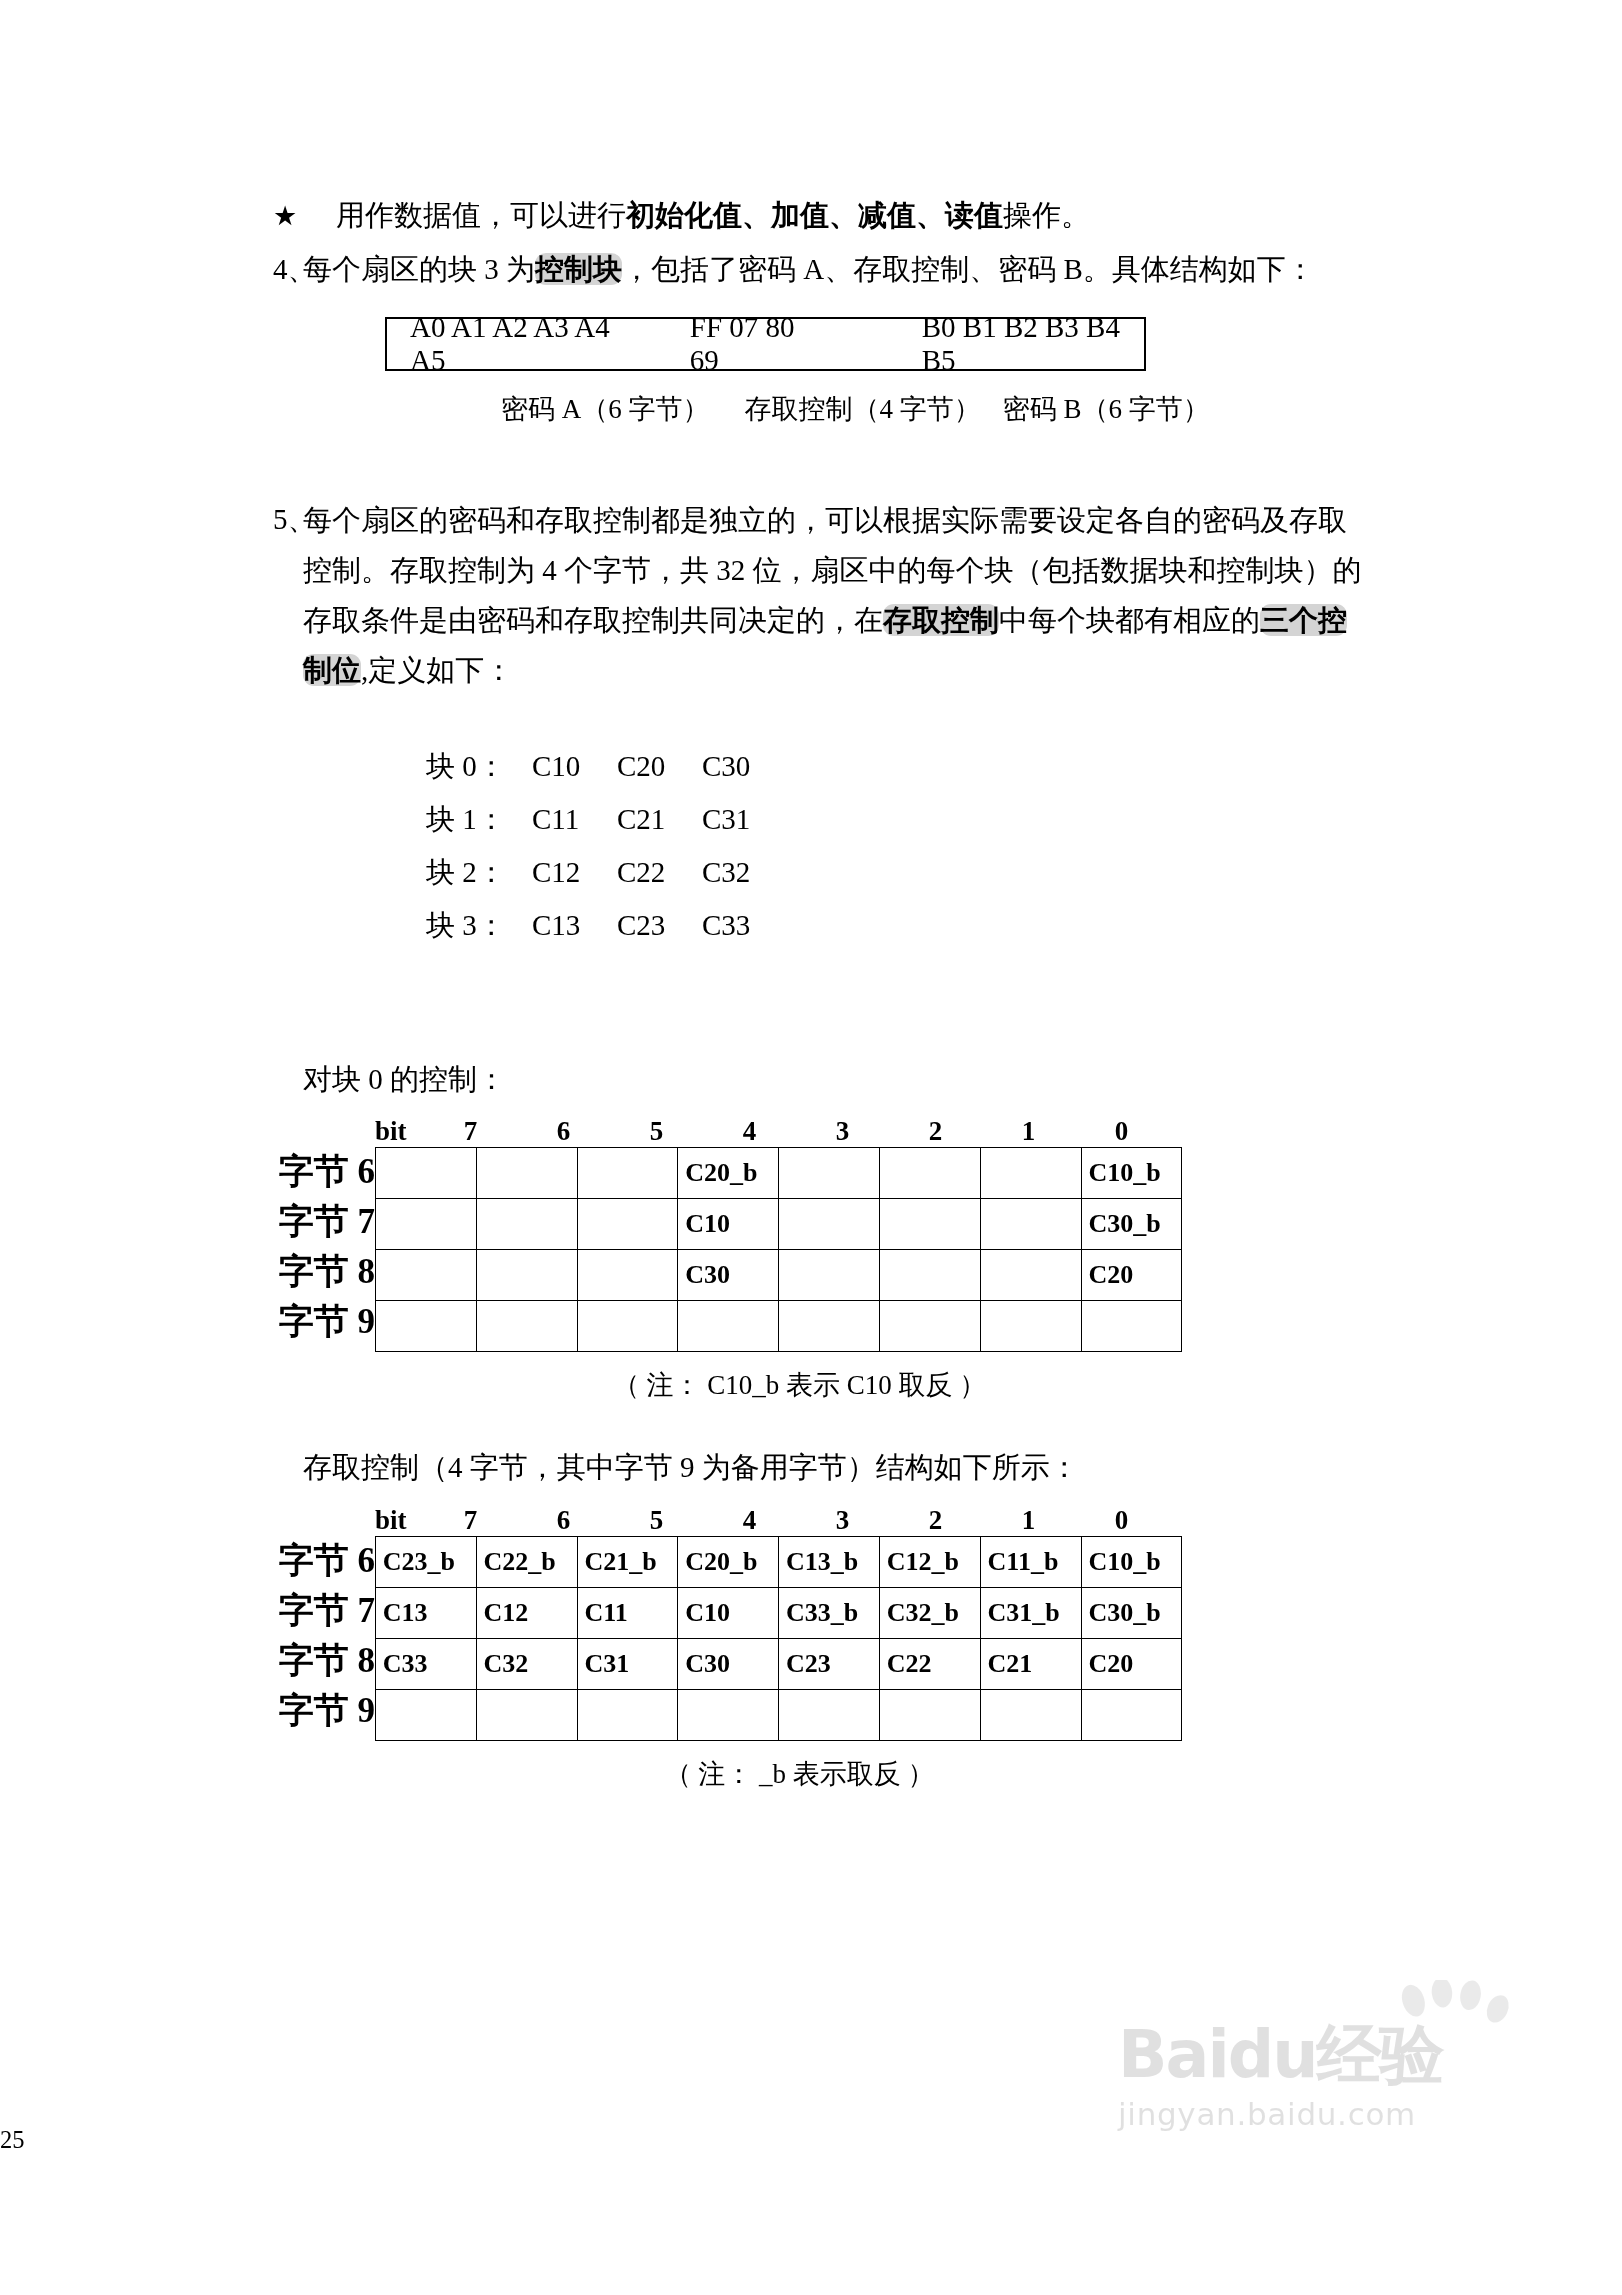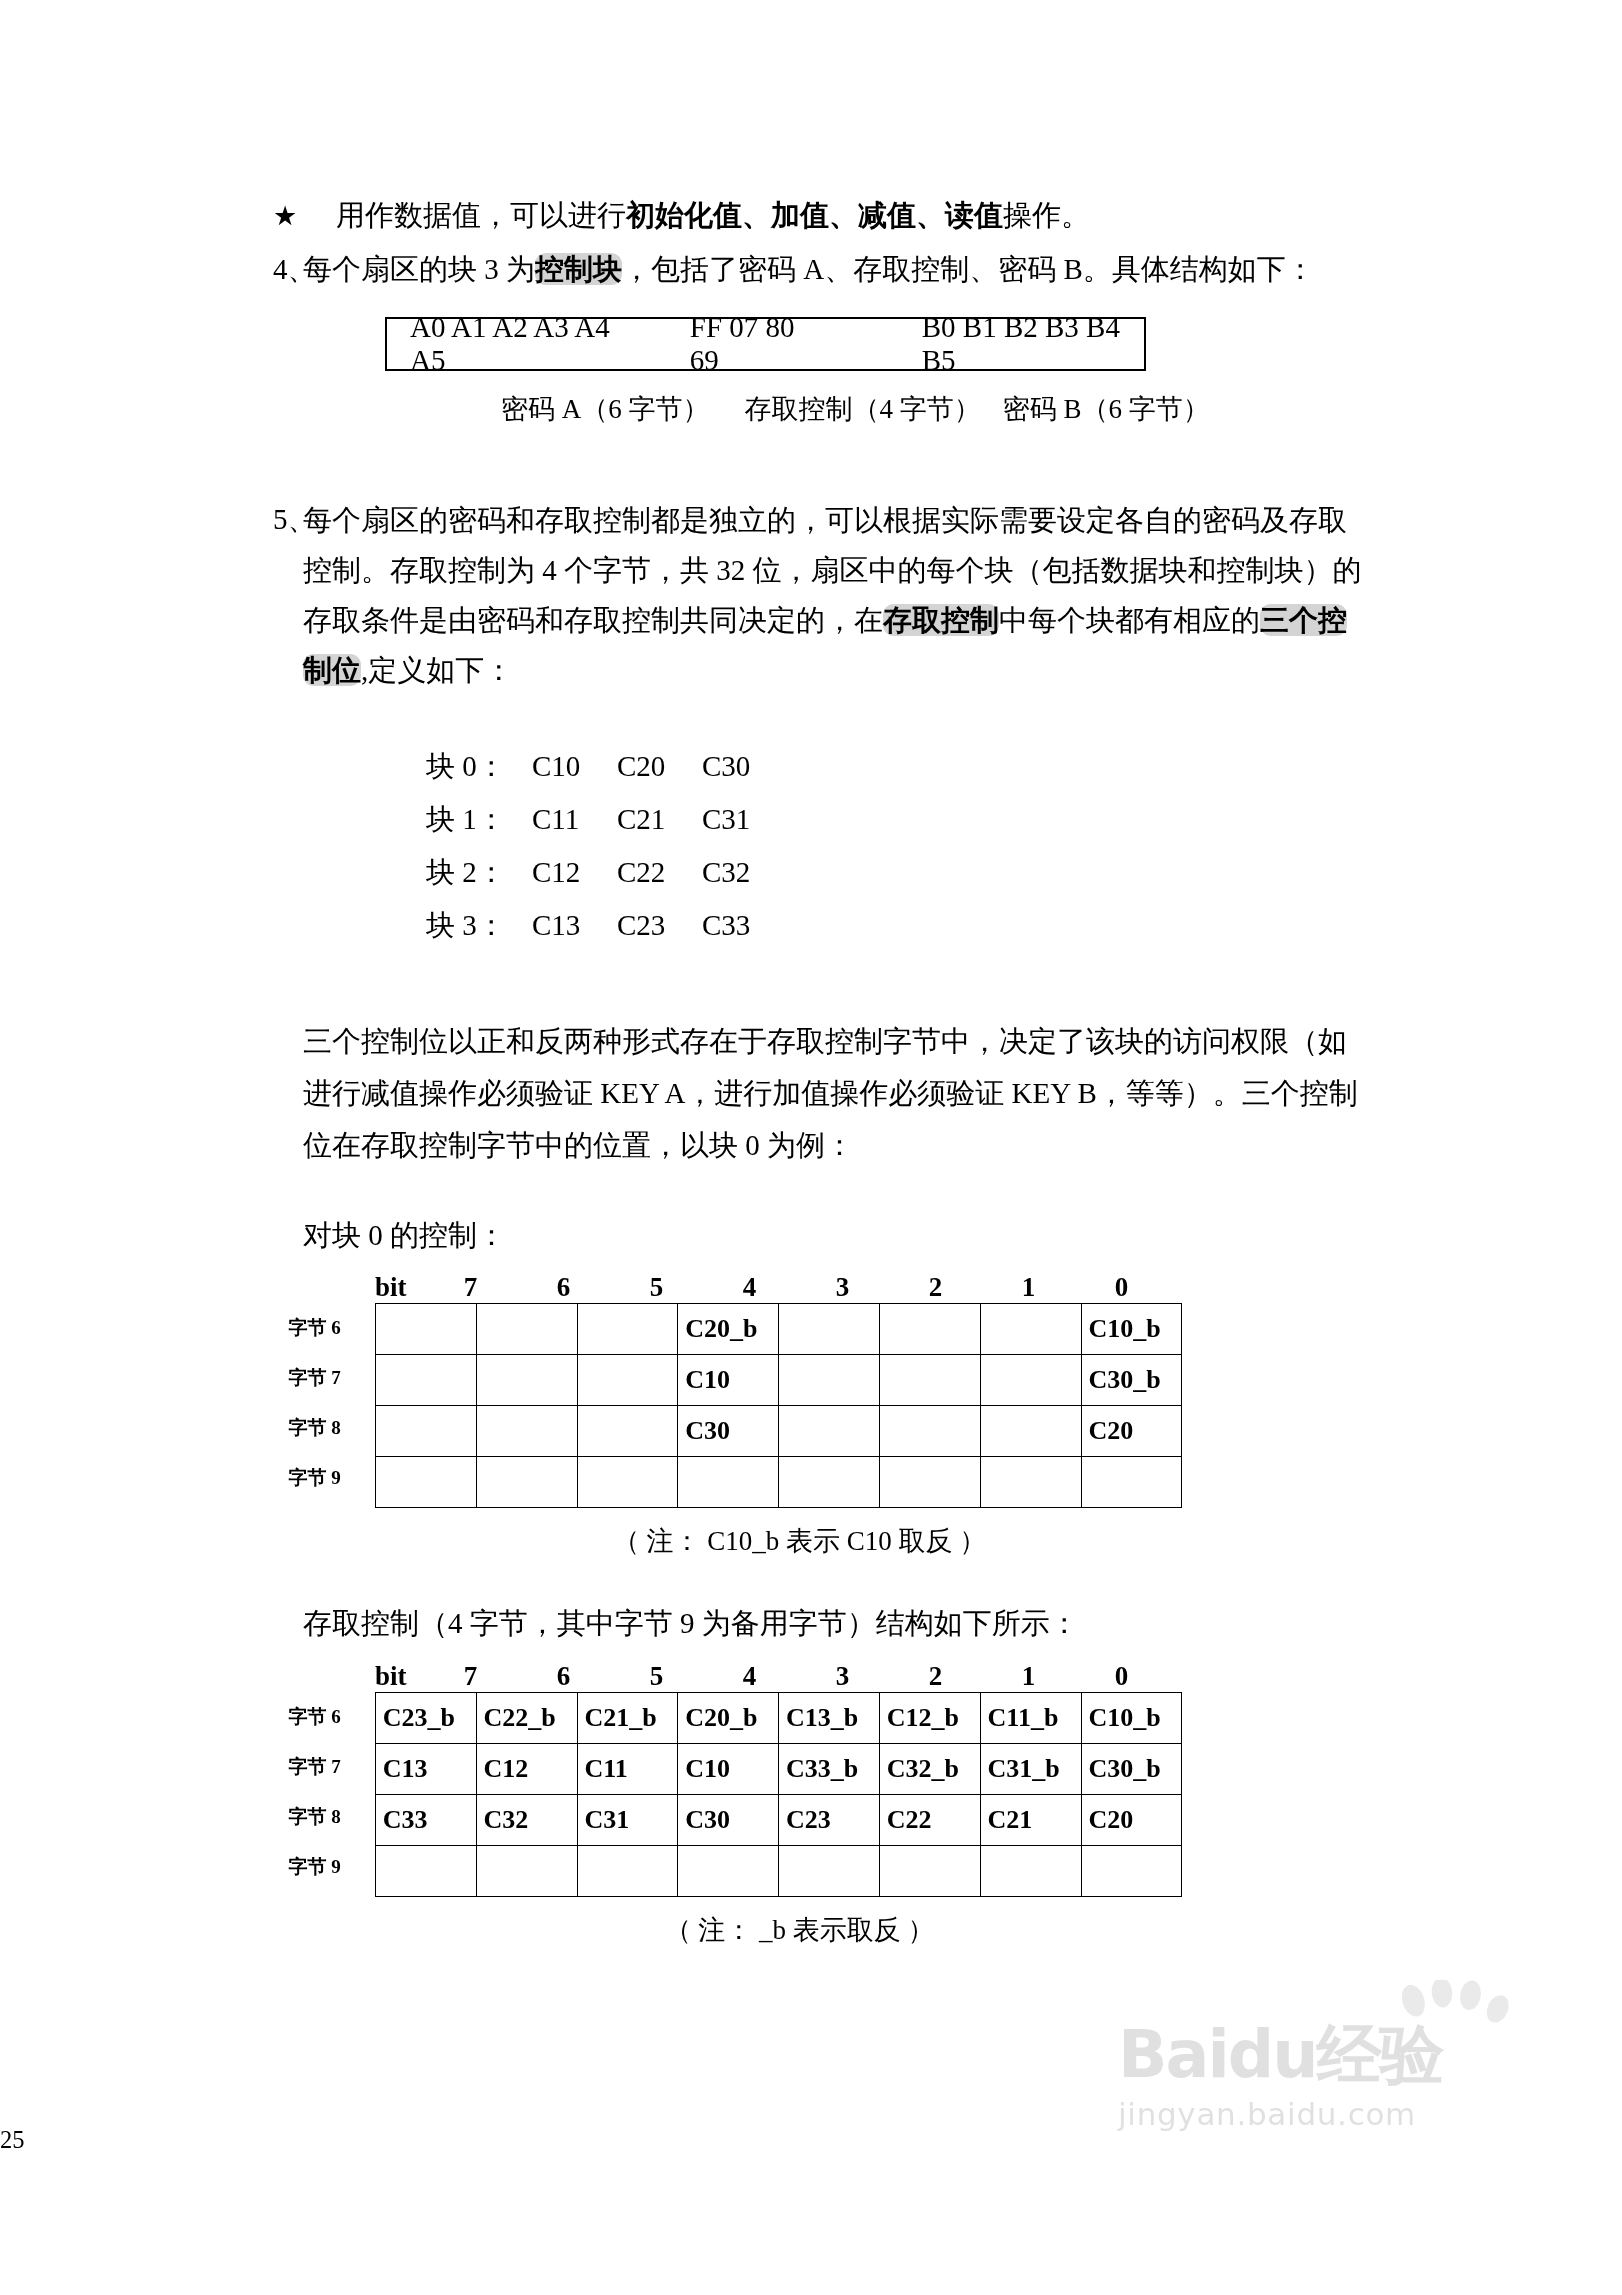--- a/index.html
+++ b/index.html
@@ -150,22 +150,22 @@
   }
   .grid-wrap {
     display: flex;
   }
   .row-labels {
     width: 121px;
   }
   .row-labels .rl {
     height: 50px;
     line-height: 50px;
-    font-size: 19px;
-    text-align: center;
+    font-size: 35px;
+    text-align: right;
     padding-left: 0px;
   }
   table.grid {
     border-collapse: collapse;
     table-layout: fixed;
   }
   table.grid td {
     border: 1.4px solid #000;
     width: 93px;
     height: 50px;
@@ -291,25 +291,20 @@
       <div class="crow">
         <span class="blk">块 3：</span>
         <span class="c1">C13</span>
         <span class="c2">C23</span>
         <span class="c3">C33</span>
       </div>
     </div>
 
     <div class="gap-lg"></div>
 
-    <div class="para">
-      <p>三个控制位以正和反两种形式存在于存取控制字节中，决定了该块的访问权限（如</p>
-      <p>进行减值操作必须验证 KEY A，进行加值操作必须验证 KEY B，等等）。三个控制</p>
-      <p>位在存取控制字节中的位置，以块 0 为例：</p>
-    </div>
 
     <div class="gap-md"></div>
 
     <div class="tbl-block">
       <div class="tbl-title">对块 0 的控制：</div>
       <div class="bit-table">
         <div class="bit-header">
           <span class="bitlabel">bit</span>
           <span class="bh">7</span>
           <span class="bh">6</span>

